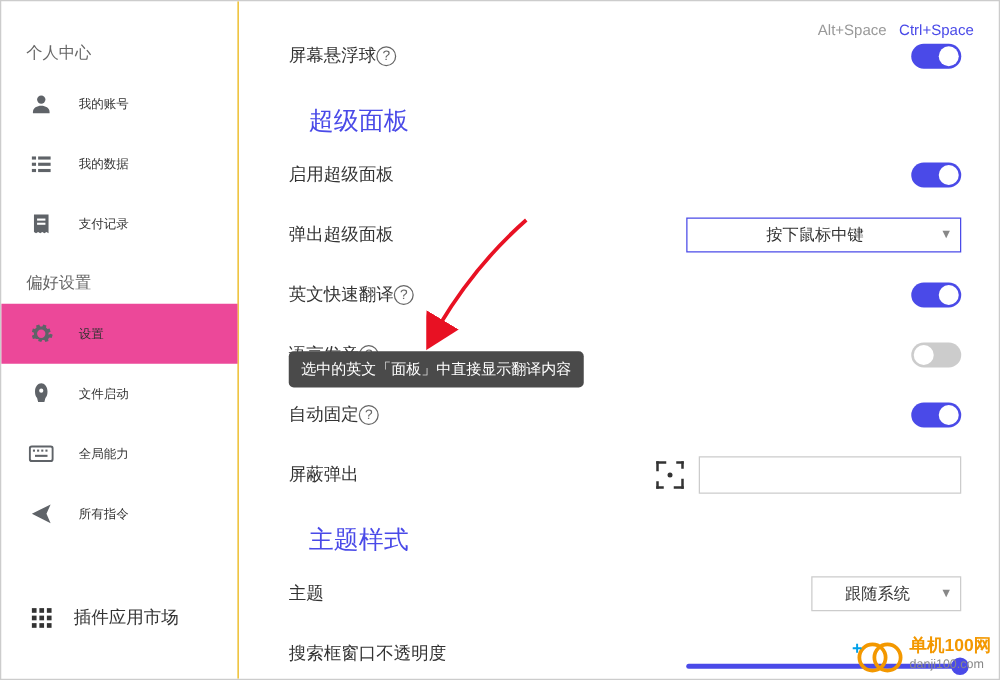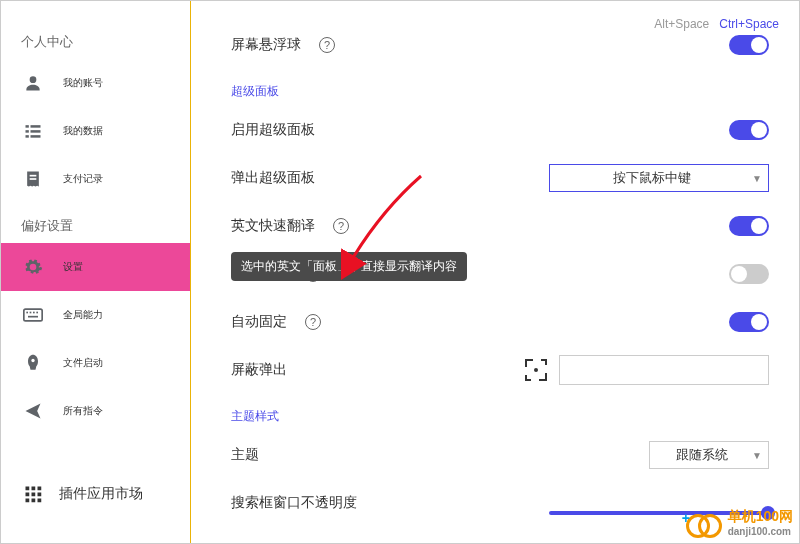--- a/index.html
+++ b/index.html
@@ -8,50 +8,50 @@
 .top-hotkeys .active{color:#4a4ae8}
 .sidebar{width:190px;height:100%;float:left;border-right:1px solid #eab308;padding-top:18px}
 .section-title{font-size:13px;color:#666;padding:8px 20px;margin-top:6px}
 .nav-item{display:flex;align-items:center;padding:12px 20px;font-size:10px;color:#333;cursor:pointer}
 .nav-item .ico{width:24px;height:24px;margin-right:18px;display:flex;align-items:center;justify-content:center;color:#5f6368}
 .nav-item.active{background:#ec4899}
 .market{margin-top:40px;padding:10px 20px;display:flex;font-size:14px;color:#333}
 .market .ico{width:24px;margin-right:14px;display:flex;align-items:center;justify-content:center}
 .content{margin-left:190px;height:100%;overflow:hidden;padding:20px 30px 0 40px;position:relative}
 .row{display:flex;align-items:center;height:48px}
-.row .label{font-size:14px;color:#333;min-width:160px;display:flex;align-items:center;gap:18px}
-.group-title{font-size:12px;color:#4a4ae8;margin:14px 0 6px}
+.row .label{font-size:14px;color:#333;min-width:160px;display:flex;align-items:center;gap:0}
+.group-title{font-size:20px;color:#4a4ae8;margin:14px 16px 6px}
 .toggle{width:40px;height:20px;border-radius:10px;background:#4a4ae8;position:relative;margin-left:auto}
 .toggle::after{content:"";position:absolute;right:2px;top:2px;width:16px;height:16px;border-radius:50%;background:#fff}
 .toggle.off{background:#ccc}
 .toggle.off::after{right:auto;left:2px}
 .help{width:16px;height:16px;border:1.5px solid #666;border-radius:50%;display:inline-flex;align-items:center;justify-content:center;font-size:11px;color:#666;cursor:help}
 .dropdown{margin-left:auto;border:1px solid #4a4ae8;height:28px;min-width:220px;display:flex;align-items:center;justify-content:center;font-size:13px;color:#333;position:relative;padding:0 24px 0 10px}
 .dropdown.plain{border-color:#ccc;min-width:120px}
 .dropdown .chev{position:absolute;right:6px;top:50%;transform:translateY(-50%);color:#888;font-size:10px}
-.tooltip{position:absolute;left:230px;top:251px;background:#4a4a4a;color:#fff;font-size:12px;padding:6px 10px;border-radius:4px;white-space:nowrap}
+.tooltip{position:absolute;left:230px;top:280px;background:#4a4a4a;color:#fff;font-size:12px;padding:6px 10px;border-radius:4px;white-space:nowrap}
 .arrow{position:absolute;left:340px;top:170px;pointer-events:none}
 .scan-icon-box{margin-left:auto;display:flex;align-items:center;gap:12px}
 .scan-frame{width:22px;height:22px;position:relative}
 .scan-frame::before,.scan-frame::after{content:"";position:absolute;width:6px;height:6px;border:2px solid #333}
 .scan-frame::before{top:0;left:0;border-right:none;border-bottom:none}
 .scan-frame::after{bottom:0;right:0;border-left:none;border-top:none}
 .scan-frame .dot{position:absolute;top:50%;left:50%;width:4px;height:4px;background:#333;border-radius:50%;transform:translate(-50%,-50%)}
 .scan-frame .c2{position:absolute;top:0;right:0;width:6px;height:6px;border:2px solid #333;border-left:none;border-bottom:none}
 .scan-frame .c3{position:absolute;bottom:0;left:0;width:6px;height:6px;border:2px solid #333;border-right:none;border-top:none}
 .input-box{border:1px solid #ccc;height:30px;width:210px}
 .slider{margin-left:auto;width:220px;height:4px;background:#4a4ae8;border-radius:2px;position:relative;top:10px}
 .slider::after{content:"";position:absolute;right:-6px;top:-5px;width:14px;height:14px;border-radius:50%;background:#4a4ae8}
 .watermark{position:absolute;right:6px;bottom:6px;display:flex;align-items:center;gap:6px;font-size:12px;color:#f39800;font-weight:bold}
 .watermark .logo{width:36px;height:22px;position:relative}
 .watermark .logo::before{content:"";position:absolute;left:0;top:2px;width:18px;height:18px;border:3px solid #f39800;border-radius:50%}
 .watermark .logo::after{content:"";position:absolute;left:12px;top:2px;width:18px;height:18px;border:3px solid #f39800;border-radius:50%}
 .watermark .plus{position:absolute;left:-4px;top:-2px;font-size:14px;color:#00a0e9;font-weight:bold}
 .wm-text .cn{color:#f39800;font-size:14px}
-.wm-text .url{color:#888;font-size:10px;font-weight:bold}
+.wm-text .url{color:#888;font-size:10px;font-weight:normal}
 </style>
 </head>
 <body>
 
 <div class="top-hotkeys">
   <span>Alt+Space</span>&nbsp;&nbsp;
   <span class="active">Ctrl+Space</span>
 </div>
 
 <div class="sidebar">
@@ -90,42 +90,42 @@
   </div>
 
   <div class="section-title">偏好设置</div>
   <div class="nav-item active">
     <span class="ico">
         <svg width="20" height="20" viewBox="0 0 24 24" fill="#5f6368">
           <path d="M12 8a4 4 0 100 8 4 4 0 000-8zm9 4l2 1-1 3-2-.5a8 8 0 01-1.5 1.5l.5 2-3 1-1-2h-2l-1 2-3-1 .5-2A8 8 0 016 16.5L4 17l-1-3 2-1v-2l-2-1 1-3 2 .5A8 8 0 017.5 6L7 4l3-1 1 2h2l1-2 3 1-.5 2A8 8 0 0118 7.5l2-.5 1 3-2 1v2z"></path>
         </svg>
       </span>
     <span>设置</span>
+  </div>
+  <div class="nav-item">
+    <span class="ico">
+        <svg width="20" height="20" viewBox="0 0 24 24" fill="#5f6368">
+          <path d="M12 2c3 0 6 3 6 8 0 3-1 5-2 6l-1 4h-6l-1-4c-1-1-2-3-2-6 0-5 3-8 6-8z"></path>
+          <circle cx="12" cy="9" r="2" fill="#fff"></circle>
+        </svg>
+      </span>
+    <span>文件启动</span>
   </div>
   <div class="nav-item">
     <span class="ico">
         <svg width="20" height="14" viewBox="0 0 24 16" fill="#5f6368">
           <rect x="1" y="1" width="22" height="14" rx="2" fill="none" stroke="#5f6368" stroke-width="2"></rect>
           <rect x="4" y="4" width="2" height="2"></rect>
           <rect x="8" y="4" width="2" height="2"></rect>
           <rect x="12" y="4" width="2" height="2"></rect>
           <rect x="16" y="4" width="2" height="2"></rect>
           <rect x="6" y="9" width="12" height="2"></rect>
         </svg>
       </span>
     <span>全局能力</span>
-  </div>
-  <div class="nav-item">
-    <span class="ico">
-        <svg width="20" height="20" viewBox="0 0 24 24" fill="#5f6368">
-          <path d="M12 2c3 0 6 3 6 8 0 3-1 5-2 6l-1 4h-6l-1-4c-1-1-2-3-2-6 0-5 3-8 6-8z"></path>
-          <circle cx="12" cy="9" r="2" fill="#fff"></circle>
-        </svg>
-      </span>
-    <span>文件启动</span>
   </div>
   <div class="nav-item">
     <span class="ico">
         <svg width="20" height="20" viewBox="0 0 24 24" fill="#5f6368">
           <path d="M3 12l18-9-4 9 4 9-18-9z"></path>
         </svg>
       </span>
     <span>所有指令</span>
   </div>
 

